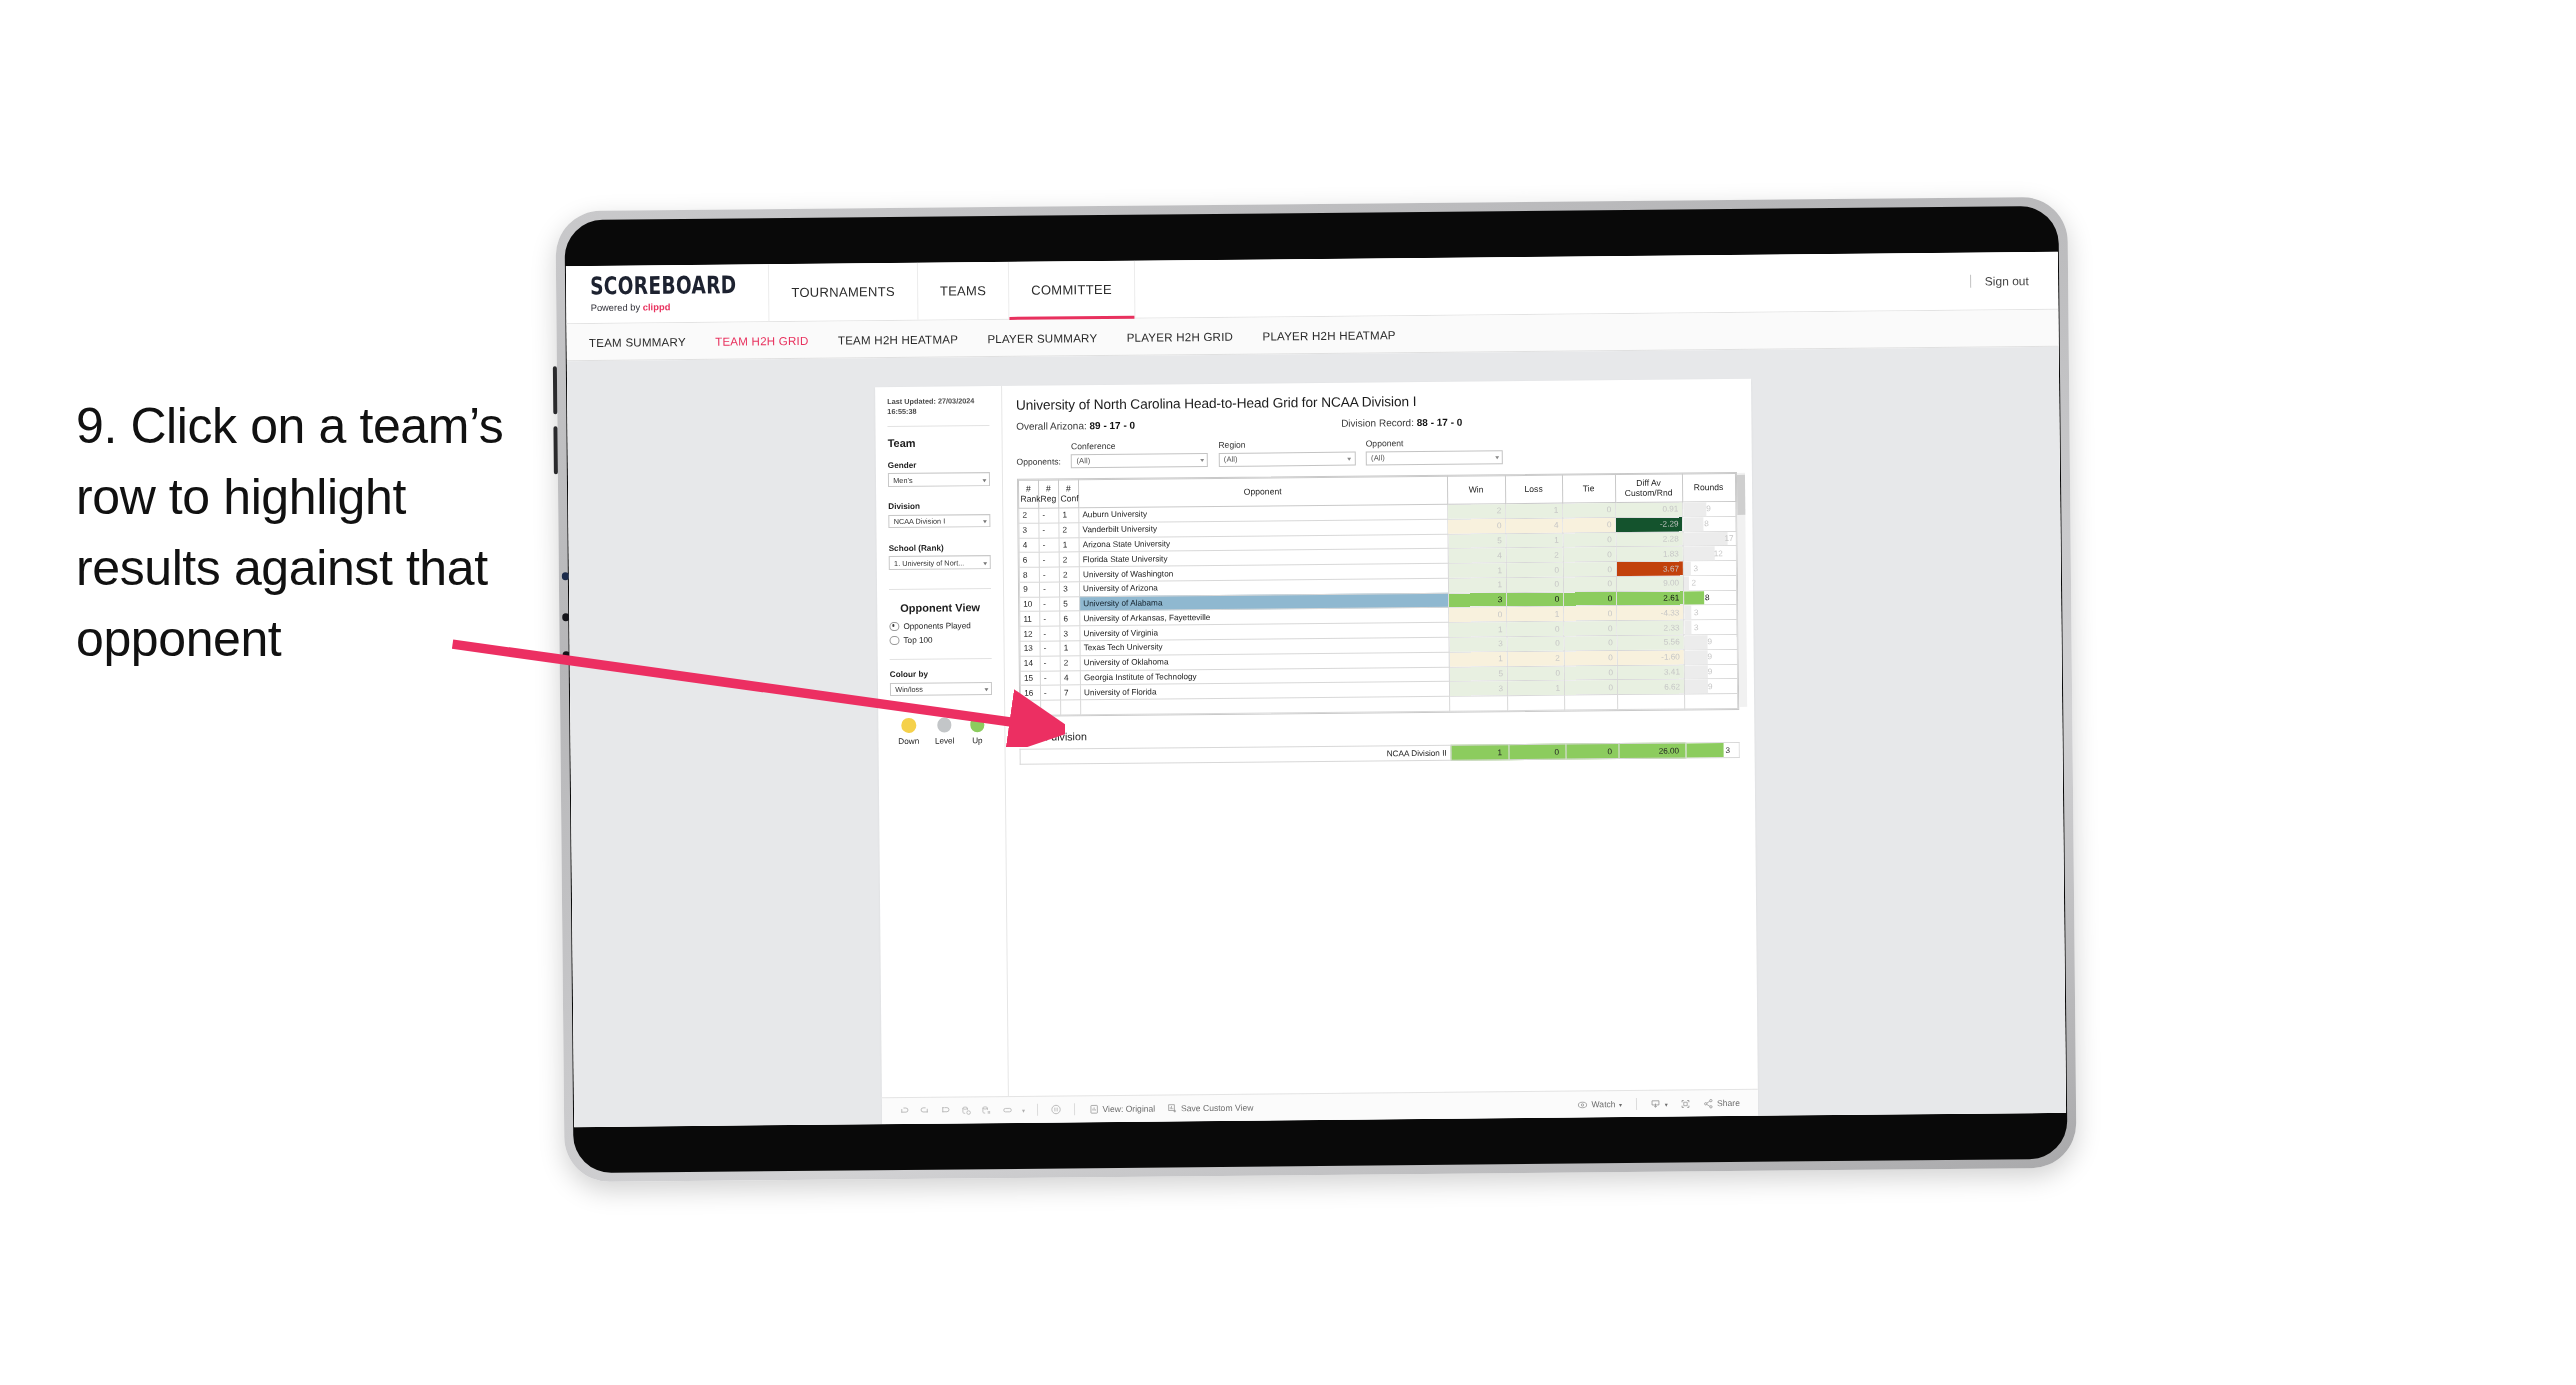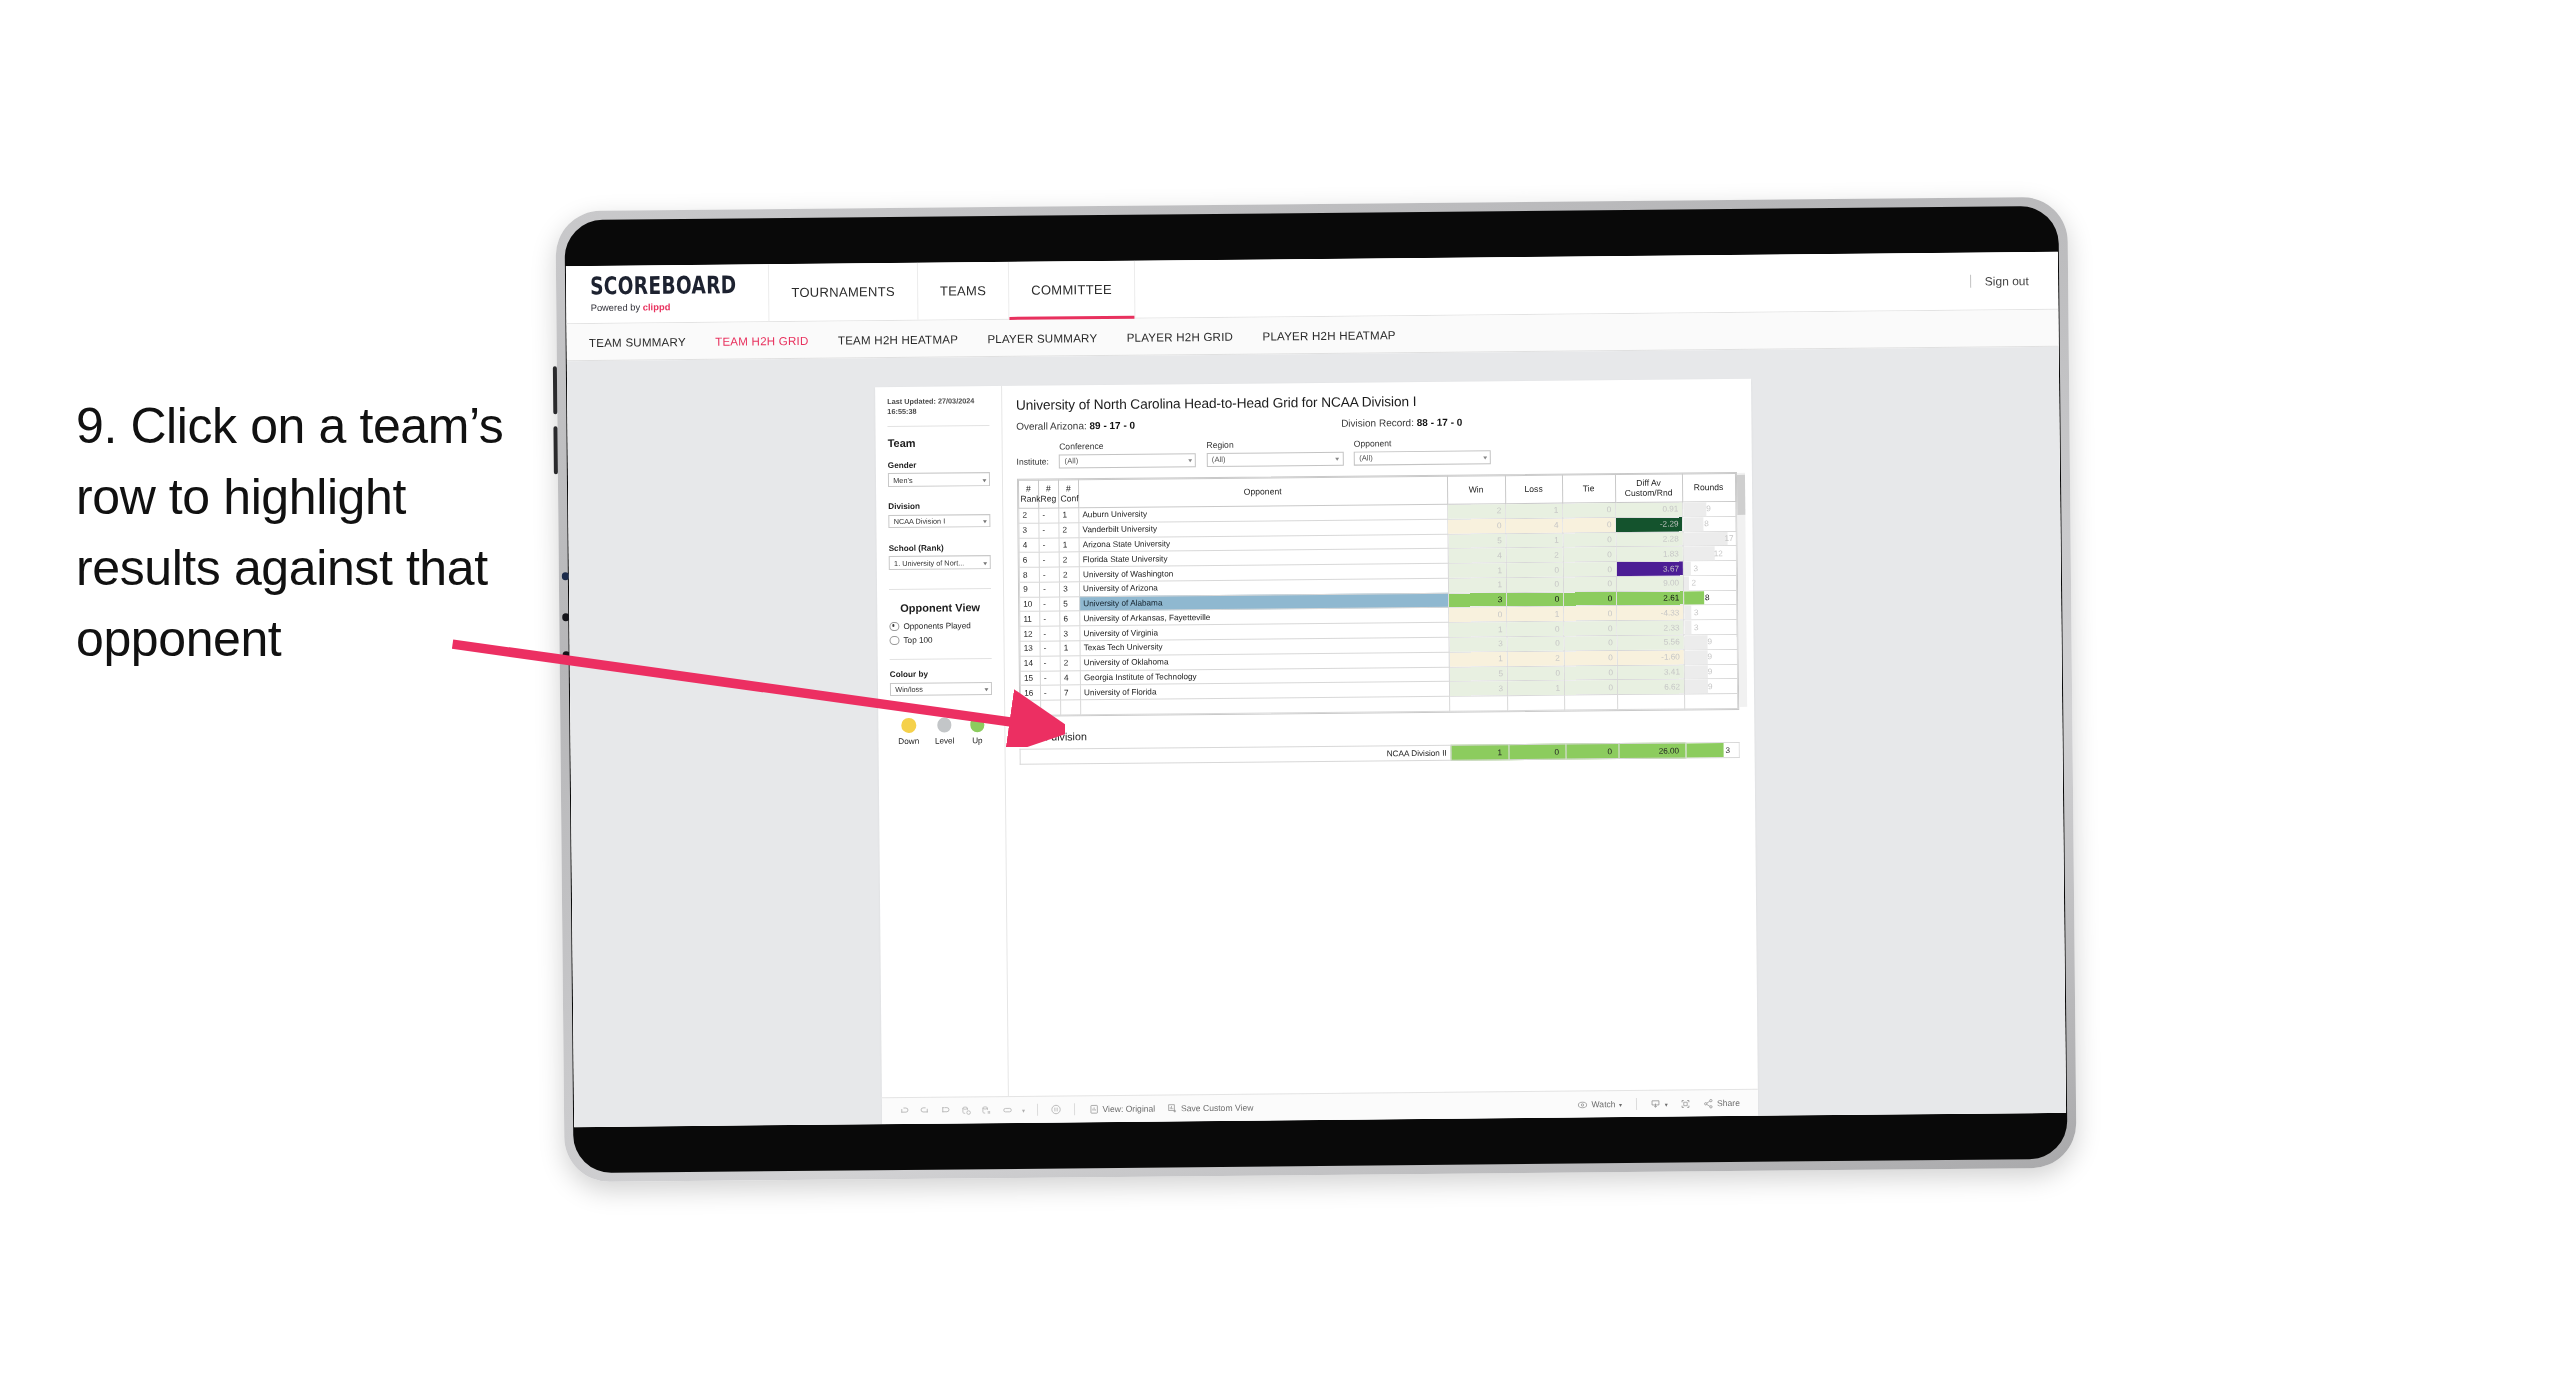--- a/index.html
+++ b/index.html
@@ -312,21 +312,21 @@
             <div class="rec-row">
               <div>
                 <span>Overall Arizona: </span><b>89 - 17 - 0</b>
               </div>
               <div class="rec2">
                 <span>Division Record: </span><b>88 - 17 - 0</b>
               </div>
             </div>
 
             <div class="filters">
-              <div class="filt-lead">Institute:</div>
+              <div class="filt-lead">Opponents:</div>
               <div class="filt">
                 <div class="fl">Conference</div>
                 <div class="fv">
                   <span>(All)</span>
                   <span class="caret">▾</span>
                 </div>
               </div>
               <div class="filt">
                 <div class="fl">Region</div>
                 <div class="fv">
@@ -415,21 +415,21 @@
                         <td class="c-num" style="text-align: left; padding-left: 3.4px; background: rgb(255, 255, 255);"><span class="bar" style="width: 60%; background: rgb(236, 236, 236);"></span><span class="bar-val" style="margin-left: 27px; color: rgb(198, 198, 198);">12</span></td>
                       </tr>
                       <tr>
                         <td class="c-rank">8</td>
                         <td class="c-reg">-</td>
                         <td class="c-conf">2</td>
                         <td class="c-opp" style="background: rgb(255, 255, 255);">University of Washington</td>
                         <td class="c-num faded" style="background:#e8f0e1">1</td>
                         <td class="c-num faded" style="background:#e8f0e1">0</td>
                         <td class="c-num faded" style="background:#e8f0e1">0</td>
-                        <td class="c-num faded" style="background:#4c1d95">3.67</td>
+                        <td class="c-num faded" style="background:#c2410c">3.67</td>
                         <td class="c-num" style="text-align: left; padding-left: 3.4px; background: rgb(255, 255, 255);"><span class="bar" style="width: 15%; background: rgb(236, 236, 236);"></span><span class="bar-val" style="margin-left: 6.7px; color: rgb(198, 198, 198);">3</span></td>
                       </tr>
                       <tr>
                         <td class="c-rank">9</td>
                         <td class="c-reg">-</td>
                         <td class="c-conf">3</td>
                         <td class="c-opp" style="background: rgb(255, 255, 255);">University of Arizona</td>
                         <td class="c-num faded" style="background:#e8f0e1">1</td>
                         <td class="c-num faded" style="background:#e8f0e1">0</td>
                         <td class="c-num faded" style="background:#e8f0e1">0</td>

